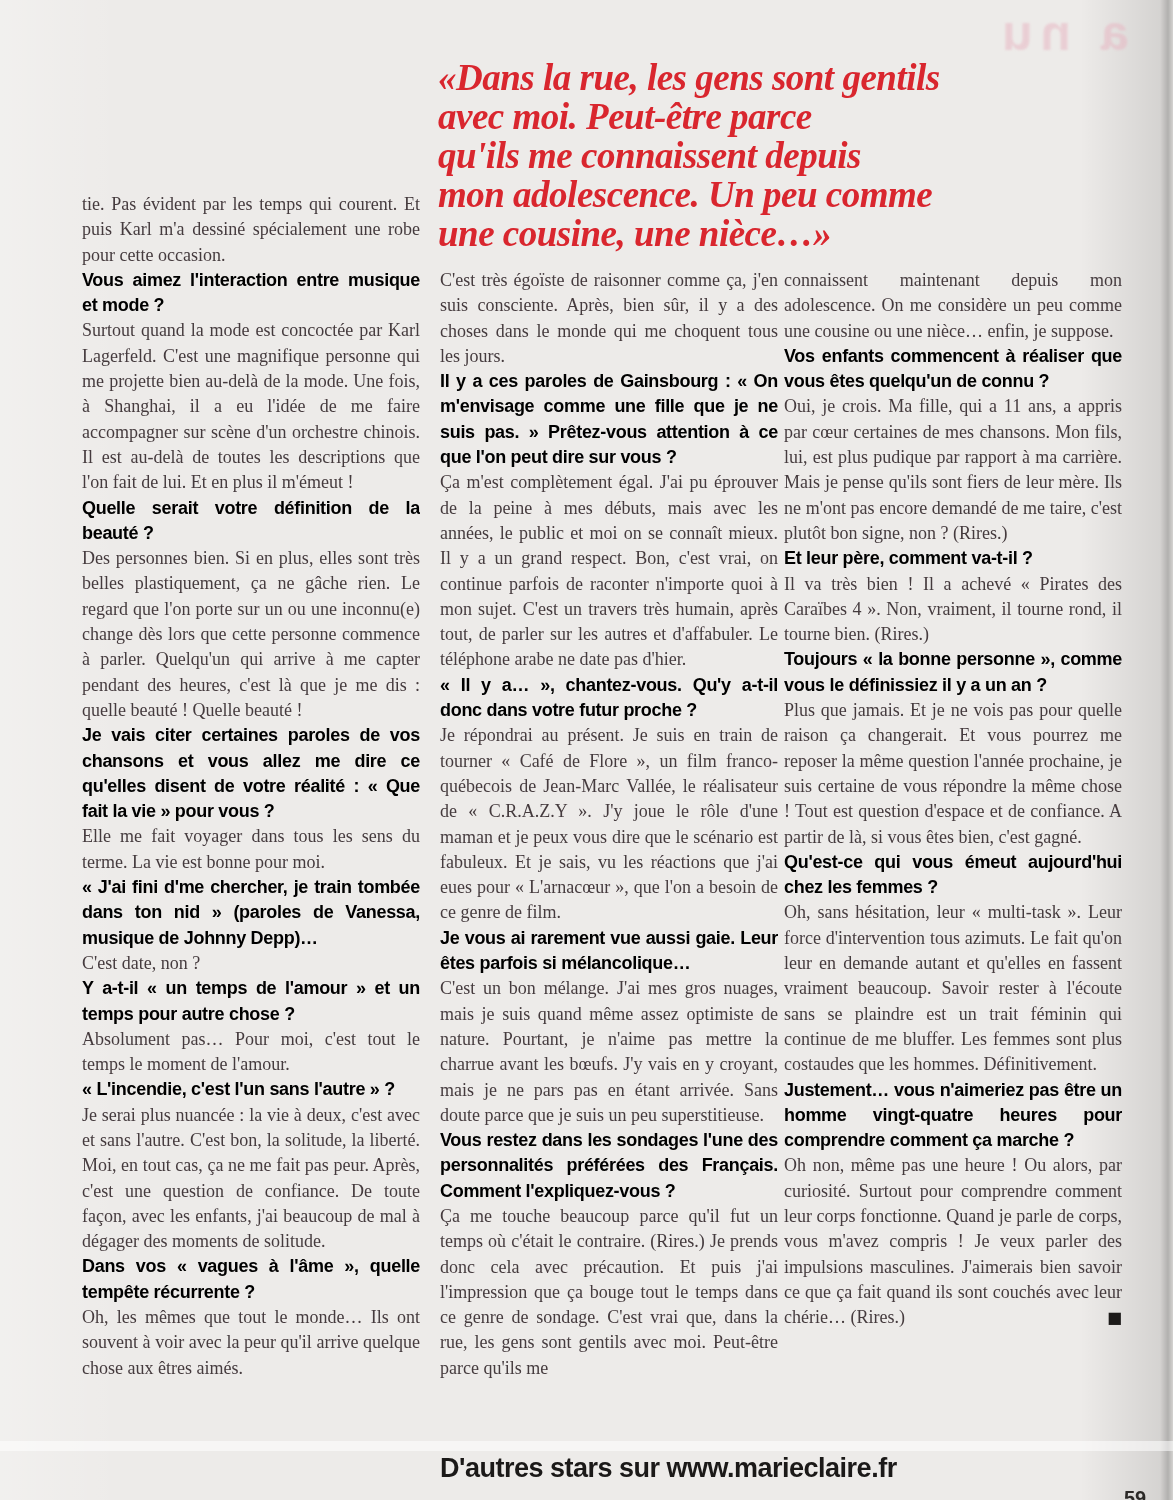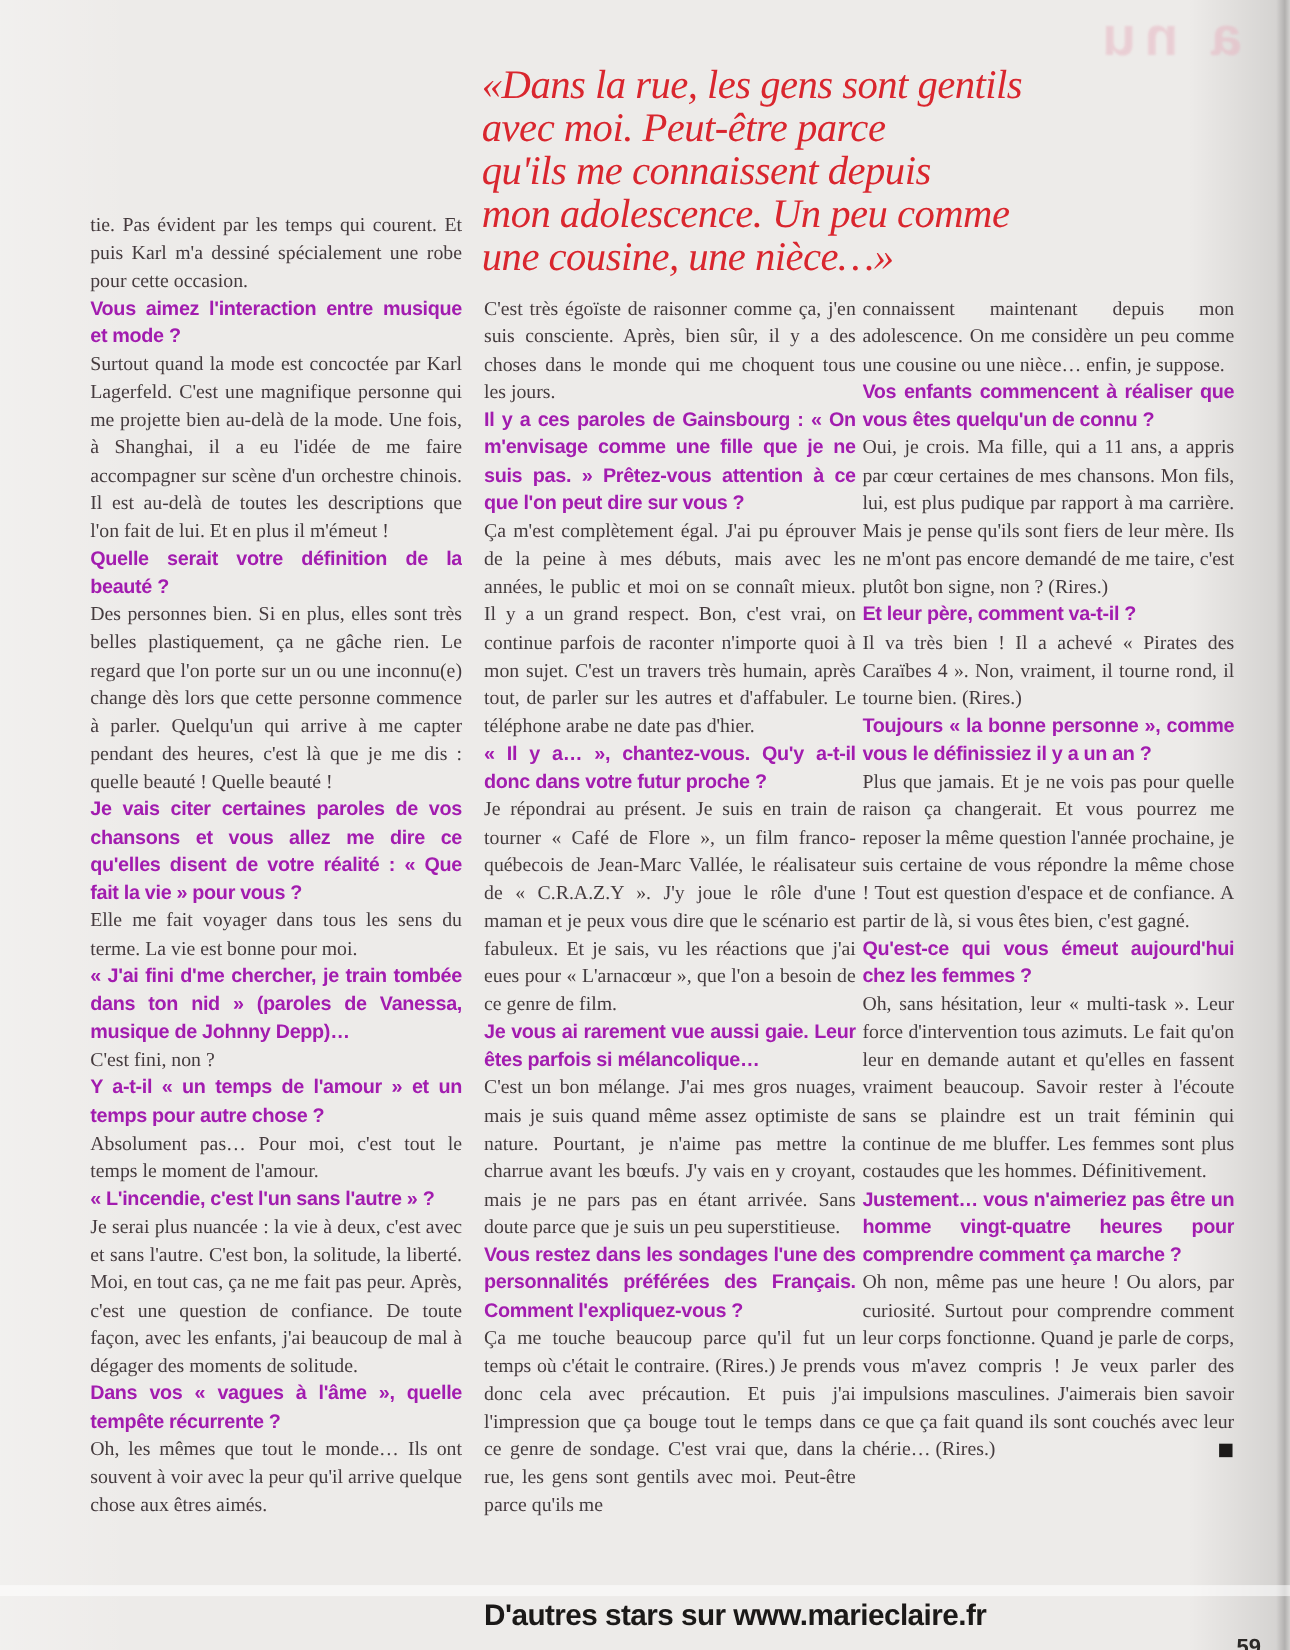--- a/index.html
+++ b/index.html
@@ -15,35 +15,35 @@
       linear-gradient(to right, rgba(0,0,0,0) 1080px, rgba(0,0,0,0.10) 1160px, rgba(0,0,0,0.25) 1168px, rgba(0,0,0,0.10) 1173px);
   }
   .ghost{
     position:absolute;top:4px;right:44px;
     transform:scaleX(-1);
     font-family:"Liberation Sans",sans-serif;font-weight:bold;font-size:50px;
     color:#e7b3c0;opacity:.5;letter-spacing:8px;filter:blur(1px);
   }
   .pull-quote{
     position:absolute;left:438px;top:58px;width:700px;
-    font-family:"Liberation Serif",serif;font-style:italic;font-weight:normal;
+    font-family:"Liberation Serif",serif;font-style:italic;font-weight:bold;
     font-size:37px;line-height:39px;color:#d9262e;
     white-space:pre-line;letter-spacing:-0.5px;
   }
   .col{
     position:absolute;width:338px;overflow:hidden;
     font-size:18px;line-height:25.3px;color:#453b3e;
     text-align:justify;
   }
   #col-1{left:82px;top:192px;height:1280px;}
   #col-2{left:440px;top:268px;height:1204px;}
   #col-3{left:784px;top:268px;height:1204px;}
   .col .q{
     font-family:"Liberation Sans",sans-serif;font-weight:bold;
-    color:#a21caf;letter-spacing:-0.3px;
+    color:#000000;letter-spacing:-0.3px;
   }
   .col .a{}
   .endmark{
     float:right;font-size:16px;line-height:25.3px;color:#1c1a19;
     font-family:"DejaVu Sans",sans-serif;
   }
   .footer-band{
     position:absolute;left:0;top:1441px;width:1173px;height:10px;
     background:rgba(255,255,255,0.55);
   }
@@ -73,21 +73,21 @@
 
 <div class="col" id="col-1">
     <div class="a">tie. Pas évident par les temps qui courent. Et puis Karl m'a dessiné spécialement une robe pour cette occasion.</div>
     <div class="q">Vous aimez l'interaction entre musique et mode ?</div>
     <div class="a">Surtout quand la mode est concoctée par Karl Lagerfeld. C'est une magnifique personne qui me projette bien au-delà de la mode. Une fois, à Shanghai, il a eu l'idée de me faire accompagner sur scène d'un orchestre chinois. Il est au-delà de toutes les descriptions que l'on fait de lui. Et en plus il m'émeut !</div>
     <div class="q">Quelle serait votre définition de la beauté ?</div>
     <div class="a">Des personnes bien. Si en plus, elles sont très belles plastiquement, ça ne gâche rien. Le regard que l'on porte sur un ou une inconnu(e) change dès lors que cette personne commence à parler. Quelqu'un qui arrive à me capter pendant des heures, c'est là que je me dis : quelle beauté ! Quelle beauté !</div>
     <div class="q">Je vais citer certaines paroles de vos chansons et vous allez me dire ce qu'elles disent de votre réalité : « Que fait la vie » pour vous ?</div>
     <div class="a">Elle me fait voyager dans tous les sens du terme. La vie est bonne pour moi.</div>
     <div class="q">« J'ai fini d'me chercher, je train tombée dans ton nid » (paroles de Vanessa, musique de Johnny Depp)…</div>
-    <div class="a">C'est fini, non ?</div>
+    <div class="a">C'est date, non ?</div>
     <div class="q">Y a-t-il « un temps de l'amour » et un temps pour autre chose ?</div>
     <div class="a">Absolument pas… Pour moi, c'est tout le temps le moment de l'amour.</div>
     <div class="q">« L'incendie, c'est l'un sans l'autre » ?</div>
     <div class="a">Je serai plus nuancée : la vie à deux, c'est avec et sans l'autre. C'est bon, la solitude, la liberté. Moi, en tout cas, ça ne me fait pas peur. Après, c'est une question de confiance. De toute façon, avec les enfants, j'ai beaucoup de mal à dégager des moments de solitude.</div>
     <div class="q">Dans vos « vagues à l'âme », quelle tempête récurrente ?</div>
     <div class="a">Oh, les mêmes que tout le monde… Ils ont souvent à voir avec la peur qu'il arrive quelque chose aux êtres aimés.</div>
   </div>
 <div class="col" id="col-2">
     <div class="a">C'est très égoïste de raisonner comme ça, j'en suis consciente. Après, bien sûr, il y a des choses dans le monde qui me choquent tous les jours.</div>
     <div class="q">Il y a ces paroles de Gainsbourg : « On m'envisage comme une fille que je ne suis pas. » Prêtez-vous attention à ce que l'on peut dire sur vous ?</div>

